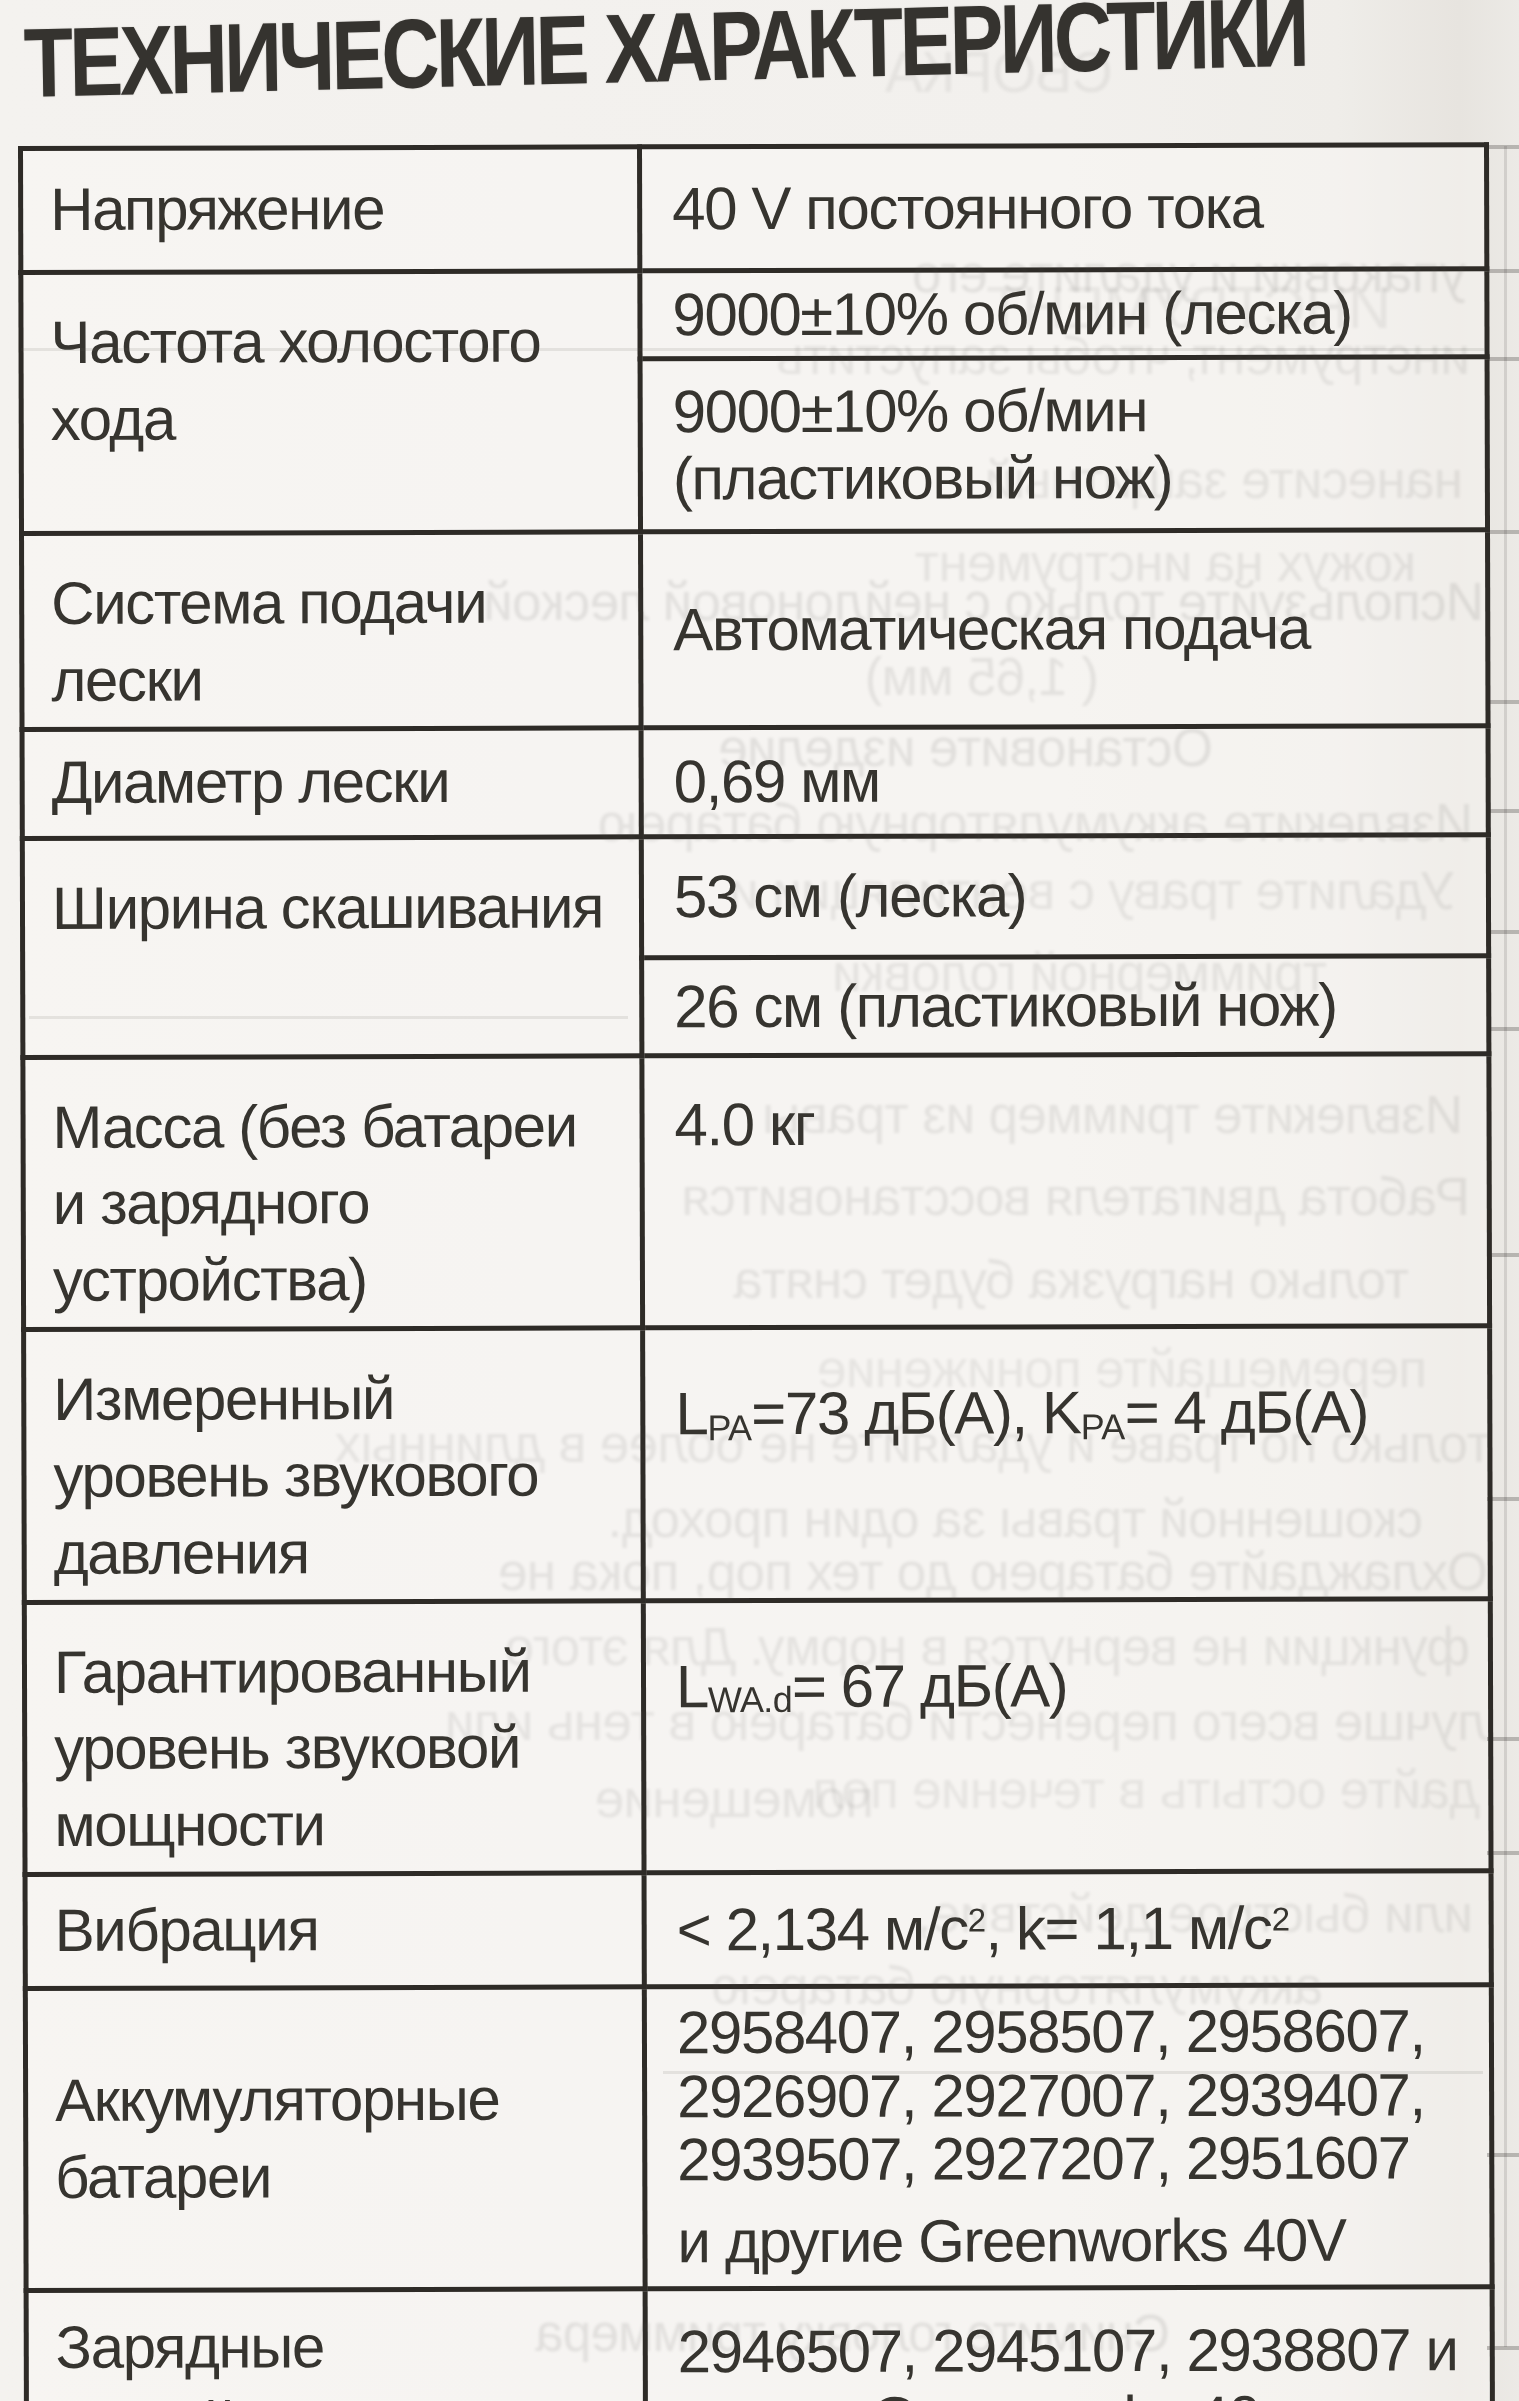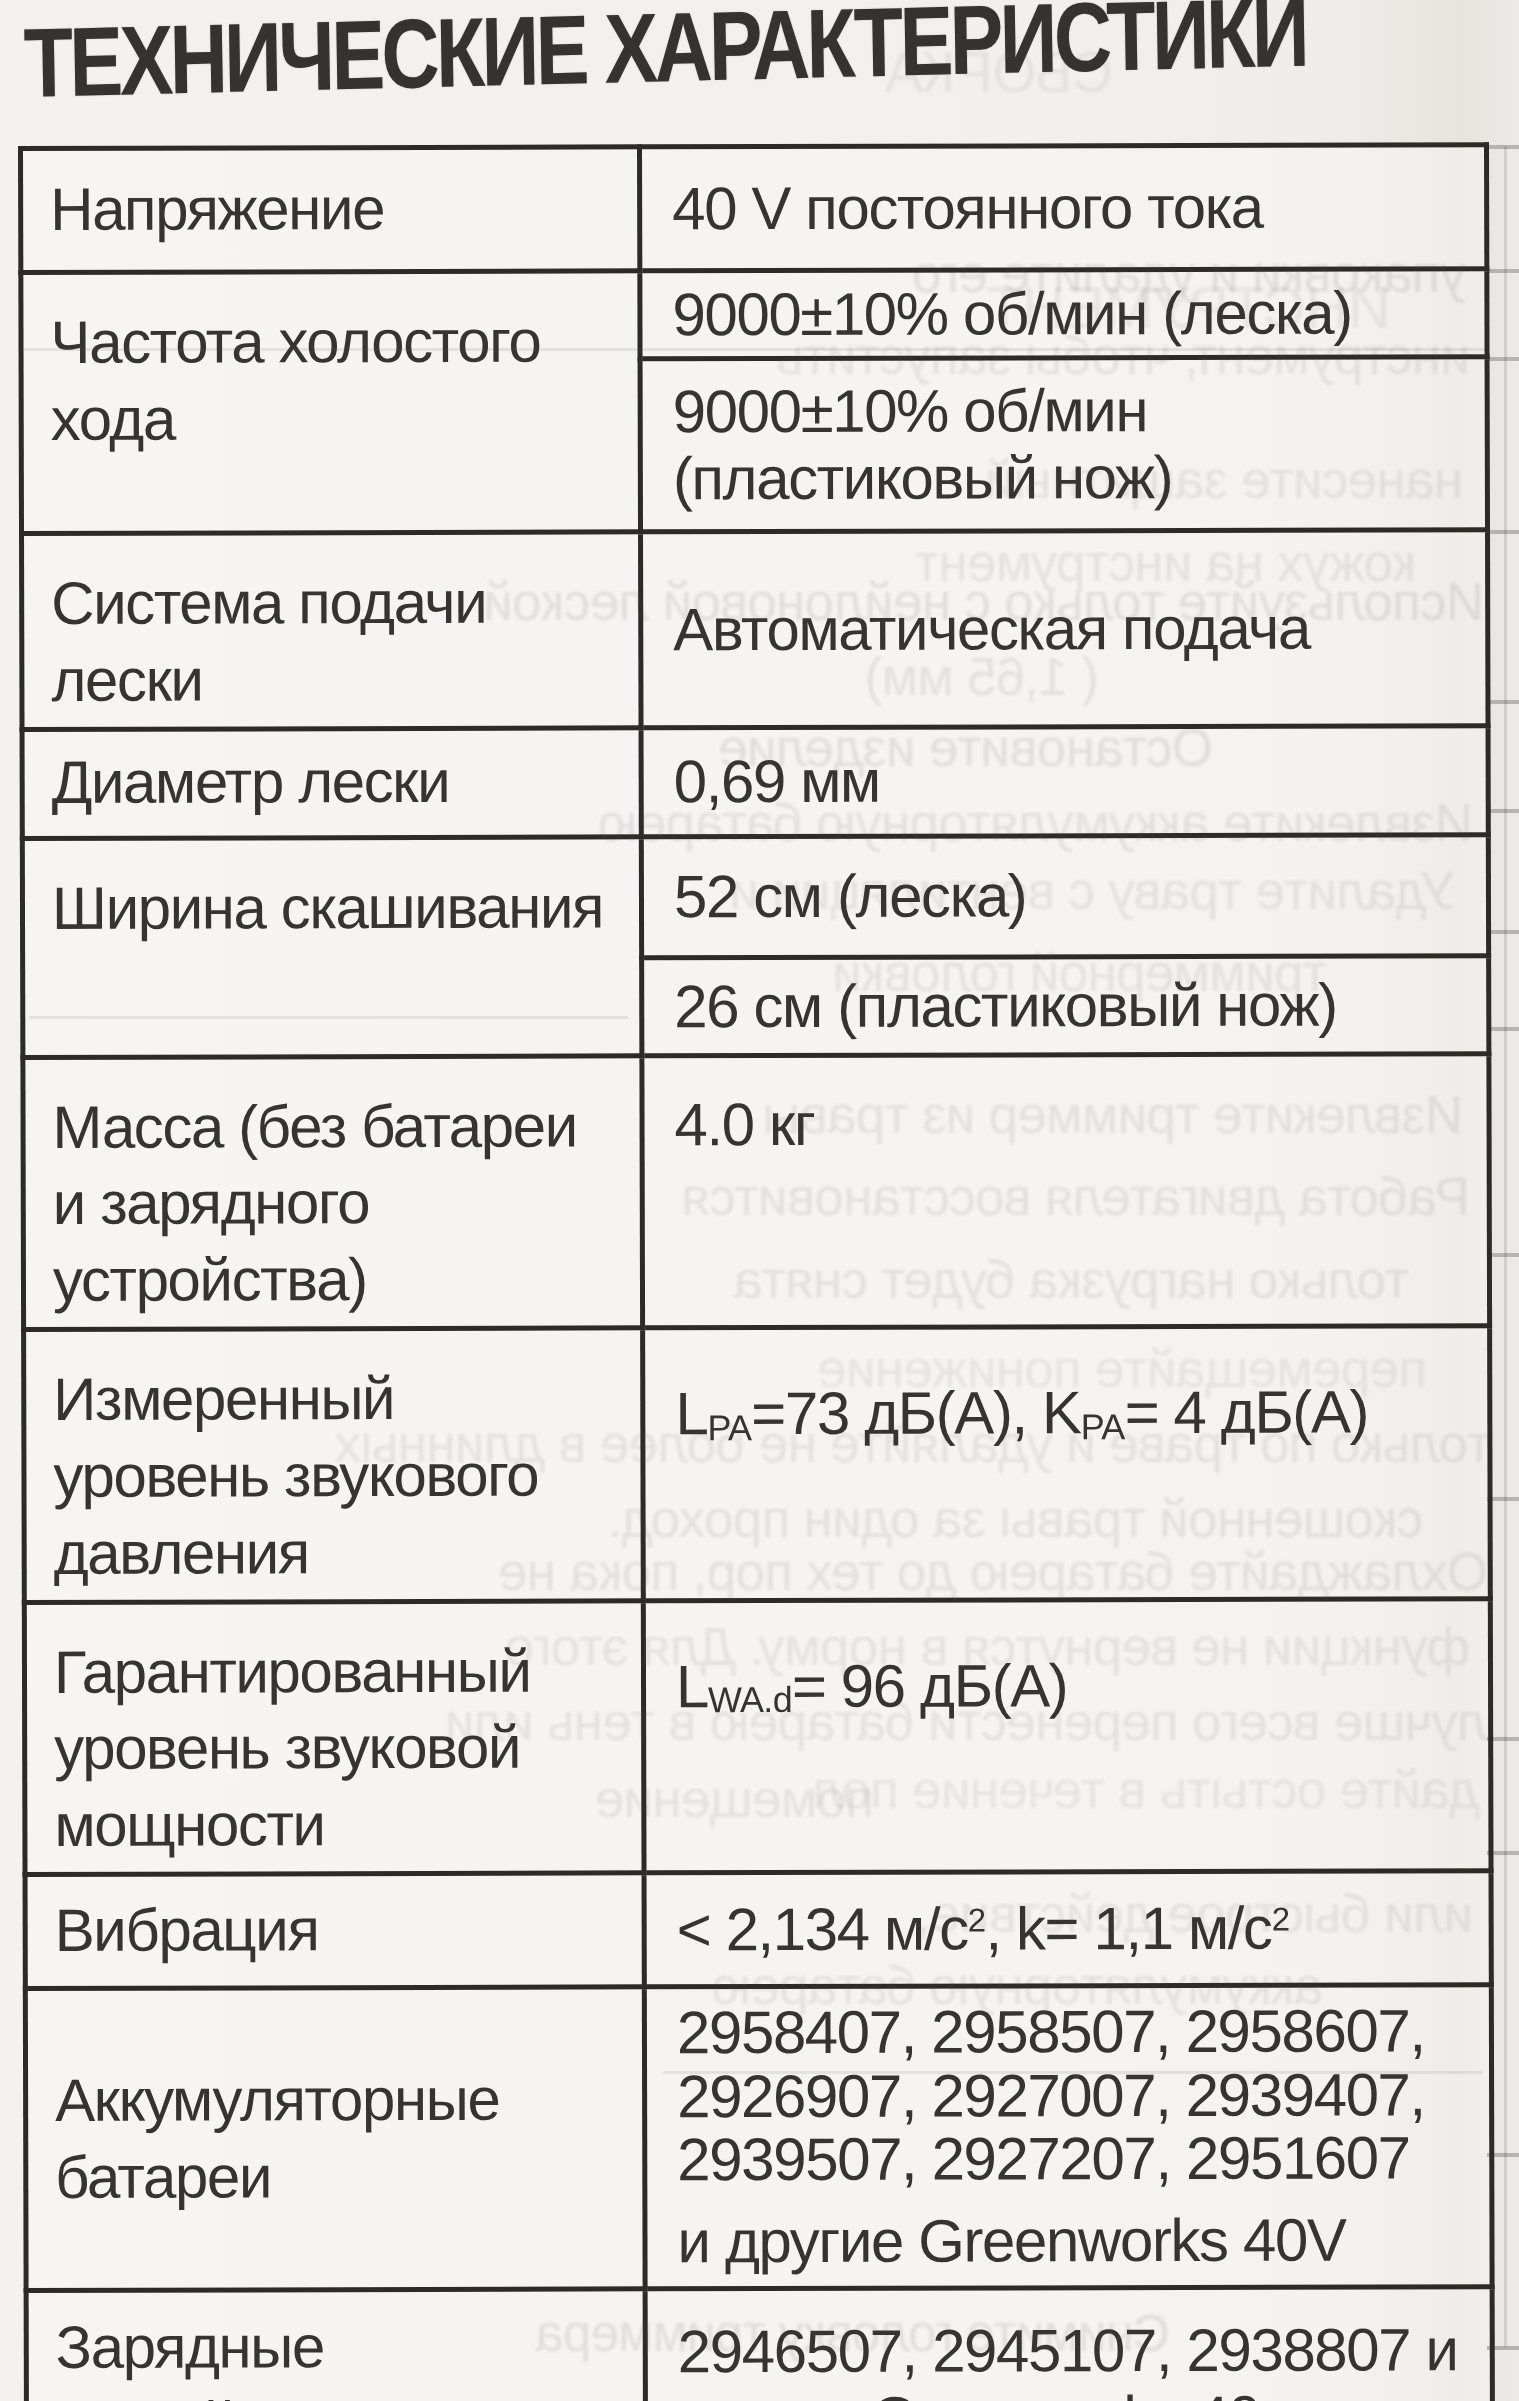--- a/index.html
+++ b/index.html
@@ -70,42 +70,42 @@
       <td class="lbl top">Система подачи
 лески</td>
       <td class="val"><span><span>Автоматическая подача</span></span></td>
     </tr>
     <tr style="height:109px">
       <td class="lbl">Диаметр лески</td>
       <td class="val"><span><span>0,69 мм</span></span></td>
     </tr>
     <tr style="height:121px">
       <td class="lbl top" rowspan="2">Ширина скашивания</td>
-      <td class="val"><span><span>52 см (леска)</span></span></td>
+      <td class="val"><span><span>53 см (леска)</span></span></td>
     </tr>
     <tr style="height:98px">
       <td class="val"><span><span>26 см (пластиковый нож)</span></span></td>
     </tr>
     <tr style="height:225px">
       <td class="lbl top">Масса (без батареи
 и зарядного
 устройства)</td>
       <td class="val" style="vertical-align:top;padding-top:33px"><span><span>4.0 кг</span></span></td>
     </tr>
     <tr style="height:244px">
       <td class="lbl top">Измеренный
 уровень звукового
 давления</td>
       <td class="val" style="vertical-align:top;padding-top:50px"><span><span>L</span><sub>PA</sub><span>=73 дБ(А), K</span><sub>PA</sub><span>= 4 дБ(А)</span></span></td>
     </tr>
     <tr style="height:240px">
       <td class="lbl top">Гарантированный
 уровень звуковой
 мощности</td>
-      <td class="val" style="vertical-align:top;padding-top:50px"><span><span>L</span><sub>WA.d</sub><span>= 96 дБ(А)</span></span></td>
+      <td class="val" style="vertical-align:top;padding-top:50px"><span><span>L</span><sub>WA.d</sub><span>= 67 дБ(А)</span></span></td>
     </tr>
     <tr style="height:114px">
       <td class="lbl">Вибрация</td>
       <td class="val"><span><span>&lt; 2,134 м/с</span><sup>2</sup><span>, k= 1,1 м/с</span><sup>2</sup></span></td>
     </tr>
     <tr style="height:302px">
       <td class="lbl">Аккумуляторные
 батареи</td>
       <td class="val tight"><span><span>2958407, 2958507, 2958607,</span><br><span>2926907, 2927007, 2939407,</span><br><span>2939507, 2927207, 2951607</span><br><span style="display: inline-block; margin-top: 18.5px;">и другие Greenworks 40V</span></span></td>
     </tr>

